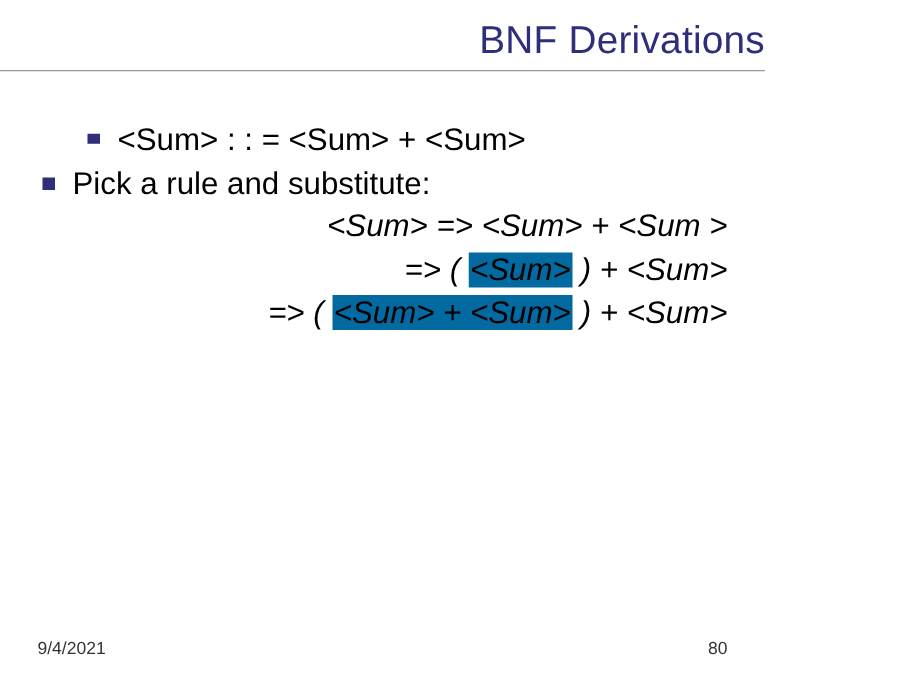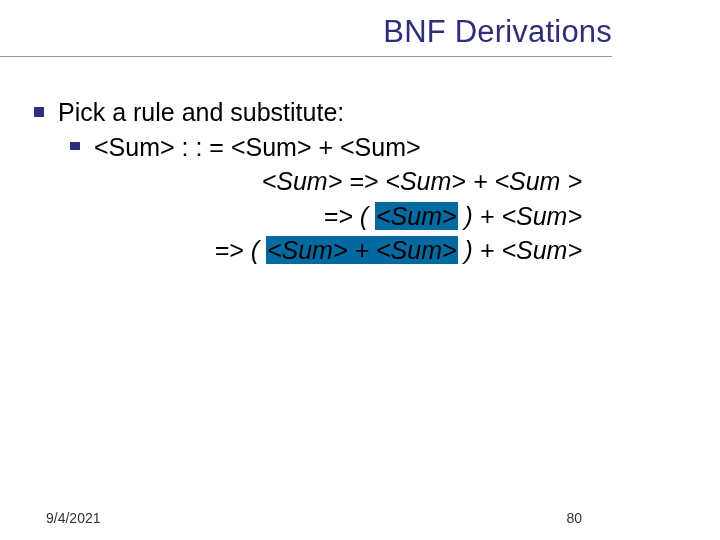--- a/index.html
+++ b/index.html
@@ -7,38 +7,38 @@
   .slide { position: relative; width: 612px; height: 540px; text-align: right; }
   .title { color: #2e2e7a; font-size: 31px; font-weight: 400; padding: 14px 0 6px 20px; border-bottom: 1px solid #999; letter-spacing: 0.2px; }
   .content { padding: 38px 30px 0 34px; font-size: 25px; color: #000; line-height: 1.38; }
   .bullet-row { display: flex; align-items: flex-start; }
   .bullet { display: inline-block; width: 10px; height: 10px; background: #2e2e7a; margin-top: 12px; margin-right: 14px; flex: 0 0 10px; }
   .bullet.small { width: 8px; height: 8px; margin-top: 12px; }
   .indent1 { padding-left: 36px; }
   .deriv { padding-left: 0; font-style: italic; }
   .deriv-line { white-space: nowrap; }
   .hl { background: #0369a1; padding: 0 1px; }
-  .footer { position: absolute; bottom: 14px; left: 0; right: 0; display: flex; justify-content: space-between; padding: 0 30px; font-size: 14px; color: #333; margin-left: 16px; }
+  .footer { position: absolute; bottom: 14px; left: 0; right: 0; display: flex; justify-content: space-between; padding: 0 30px; font-size: 14px; color: #333; }
 </style>
 </head>
 <body>
 
 <div class="slide">
   <div class="title">BNF Derivations</div>
 
   <div class="content">
 
+    <div class="bullet-row indent1">
+      <span class="bullet small"></span>
+      <span>&lt;Sum&gt; : : = &lt;Sum&gt; + &lt;Sum&gt;</span>
+    </div>
+
     <div class="bullet-row">
       <span class="bullet"></span>
       <span>Pick a rule and substitute:</span>
-    </div>
-
-    <div class="bullet-row indent1">
-      <span class="bullet small"></span>
-      <span>&lt;Sum&gt; : : = &lt;Sum&gt; + &lt;Sum&gt;</span>
     </div>
 
     <div class="deriv">
       <div class="deriv-line">&lt;Sum&gt; =&gt; &lt;Sum&gt; + &lt;Sum &gt;</div>
       <div class="deriv-line" style="padding-left:122px;">
         <span>=&gt; ( </span><span class="hl">&lt;Sum&gt;</span><span> ) + &lt;Sum&gt;</span>
       </div>
       <div class="deriv-line" style="padding-left:122px;">
         <span>=&gt; ( </span><span class="hl">&lt;Sum&gt; + &lt;Sum&gt;</span><span> ) + &lt;Sum&gt;</span>
       </div>

